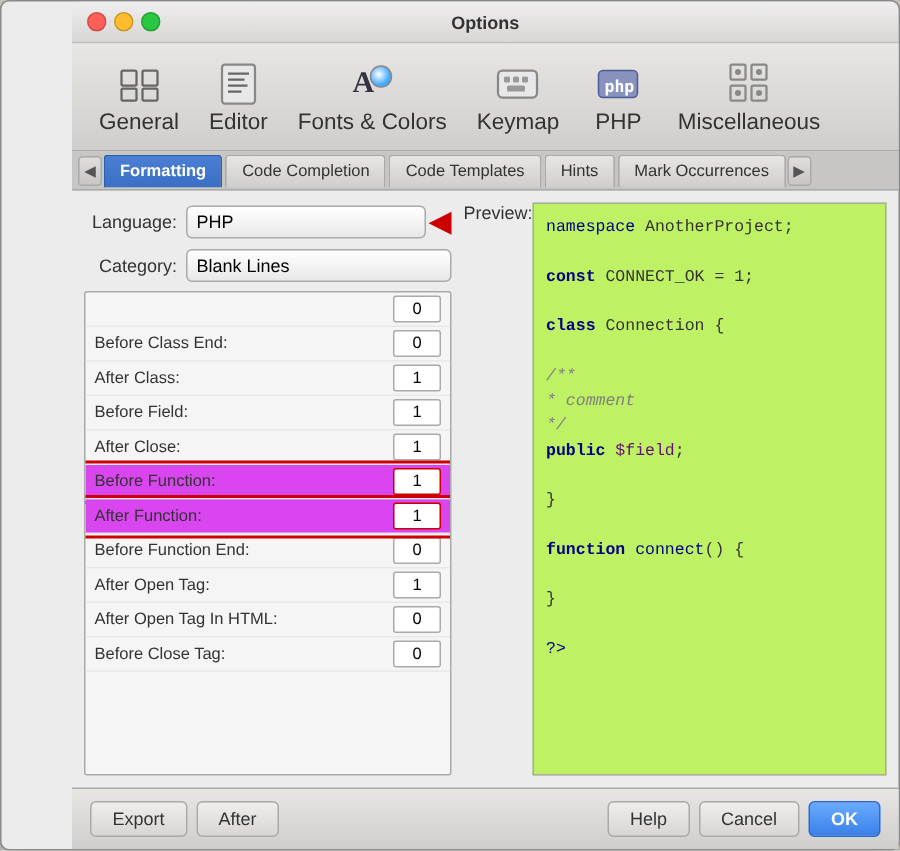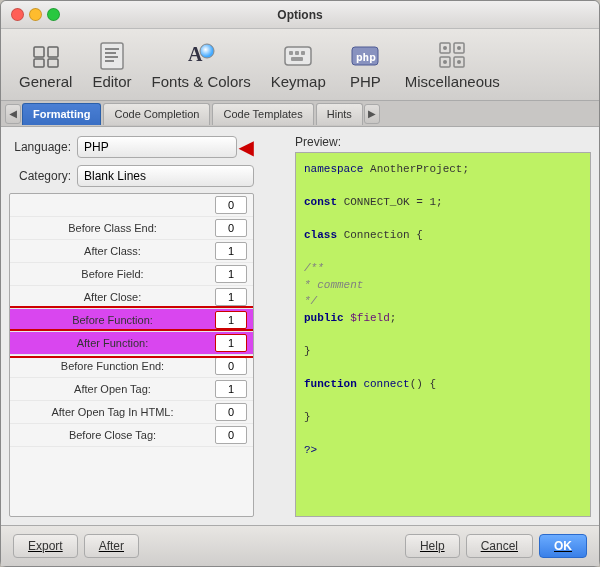--- a/index.html
+++ b/index.html
@@ -14,20 +14,21 @@
 
     .window {
       width: 600px;
       height: 567px;
       background: #ececec;
       border: 1px solid #888;
       border-radius: 6px;
       box-shadow: 0 4px 20px rgba(0,0,0,0.4);
       display: flex;
       flex-direction: column;
+      padding-left: 47px;
     }
 
     
     .titlebar {
       background: linear-gradient(to bottom, #f0efef, #d8d6d4);
       border-bottom: 1px solid #bbb;
       border-radius: 6px 6px 0 0;
       height: 28px;
       display: flex;
       align-items: center;
@@ -204,21 +205,20 @@
       display: flex;
       align-items: center;
       padding: 2px 6px;
       border-bottom: 1px solid #e8e8e8;
       gap: 6px;
     }
     .field-item-label {
       font-size: 11px;
       color: #333;
       flex: 1;
-      text-align: center;
     }
     .field-input {
       width: 32px;
       height: 18px;
       border: 1px solid #aaa;
       background: white;
       text-align: center;
       font-size: 11px;
       border-radius: 2px;
     }
@@ -246,22 +246,21 @@
     .arrow-indicator {
       color: #cc0000;
       font-size: 20px;
       margin-left: -4px;
     }
 
     
     .right-panel {
       flex: 1;
       display: flex;
-      flex-direction: column;
-      margin-left: 33px;
+      flex-direction: row;
     }
     .preview-label {
       font-size: 12px;
       color: #333;
       margin-bottom: 3px;
     }
     .preview-box {
       flex: 1;
       border: 1px solid #aaa;
       background: #bef264;
@@ -288,21 +287,20 @@
     .code-php-tag { color: #000080; }
 
     
     .bottom-bar {
       background: linear-gradient(to bottom, #e8e6e3, #d0cecc);
       border-top: 1px solid #aaa;
       padding: 8px 12px;
       display: flex;
       align-items: center;
       flex-shrink: 0;
-      text-decoration: underline;
     }
     .bottom-left {
       display: flex;
       gap: 6px;
     }
     .bottom-right {
       display: flex;
       gap: 6px;
       margin-left: auto;
     }
@@ -425,20 +423,23 @@
     </div>
     <div class="tab inactive">
       <span>Code Completion</span>
     </div>
     <div class="tab inactive">
       <span>Code Templates</span>
     </div>
     <div class="tab inactive">
       <span>Hints</span>
     </div>
+    <div class="tab inactive">
+      <span>Mark Occurrences</span>
+    </div>
     <div class="tab-arrow">▶</div>
   </div>
 
   <div class="main-content">
 
     <div class="left-panel">
 
       <div class="form-row">
         <span class="form-label">Language:</span>
         <select class="select-box">

